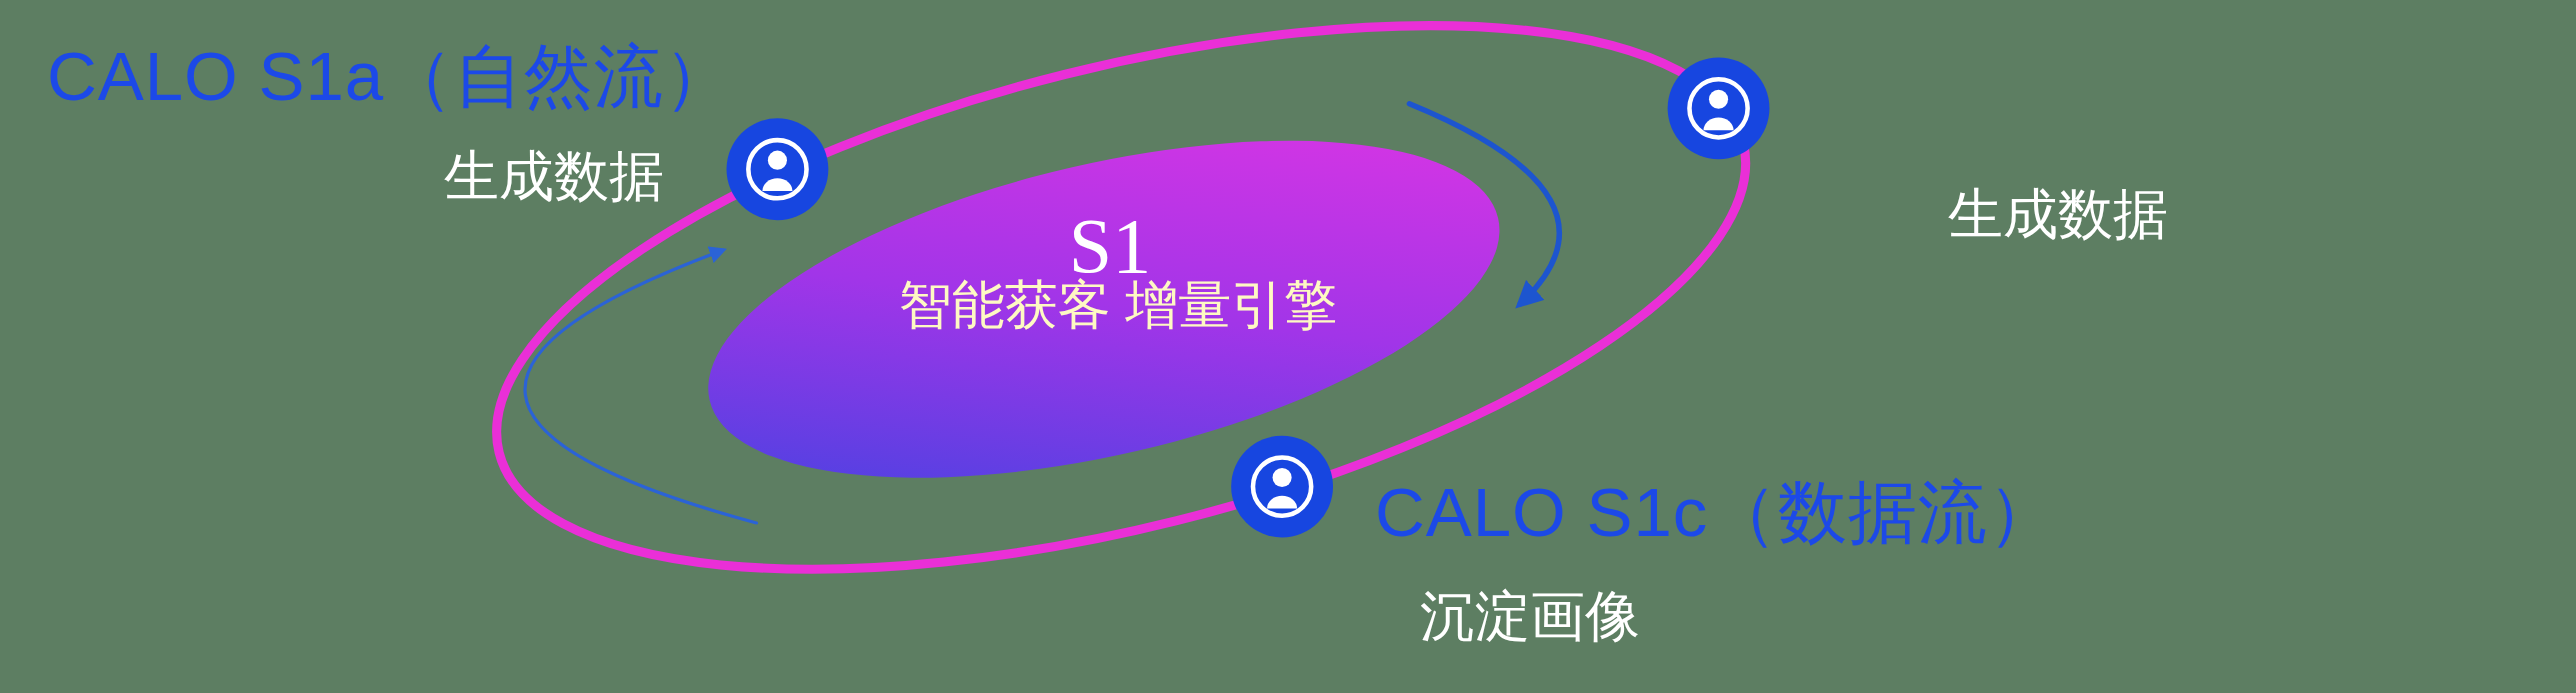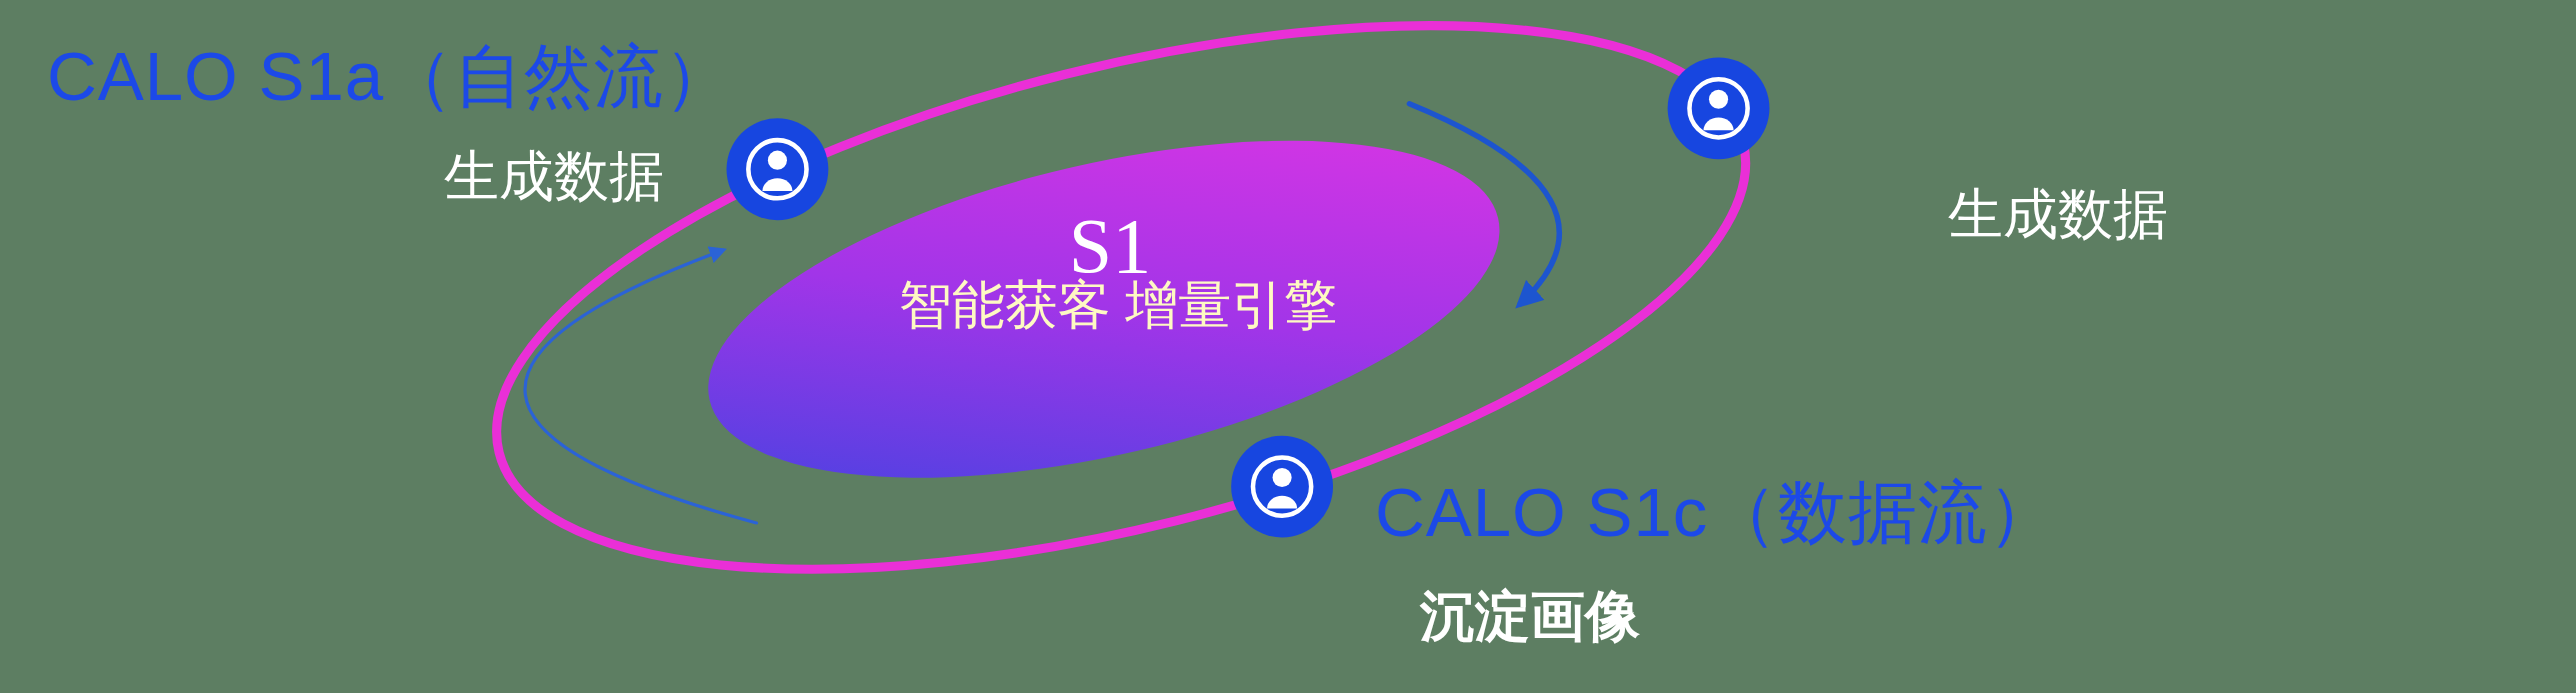--- a/index.html
+++ b/index.html
@@ -41,21 +41,21 @@
   .core-subtitle {
     font-size: 53px;
     color: #fef9c3;
     transform: translateX(-50%);
   }
   #label-a   { left: 47px;   top: 42px; text-align: center; }
   #sub-a     { left: 444px;  top: 149px; }
   #label-b   { left: 1819px; top: 71px; }
   #sub-b     { left: 1948px; top: 187px; }
   #label-c   { left: 1375px; top: 478px; text-align: right; }
-  #sub-c     { left: 1420px; top: 589px; font-weight: bold; }
+  #sub-c     { left: 1420px; top: 589px; }
   #core-title    { left: 1110px; top: 207px; font-family: Liberation Serif, serif; }
   #core-subtitle { left: 1118px; top: 278px; }
 </style>
 </head>
 <body>
 
 <div class="canvas">
 
   <svg class="scene" width="2576" height="694" viewBox="0 0 2833 763">
     <defs>

